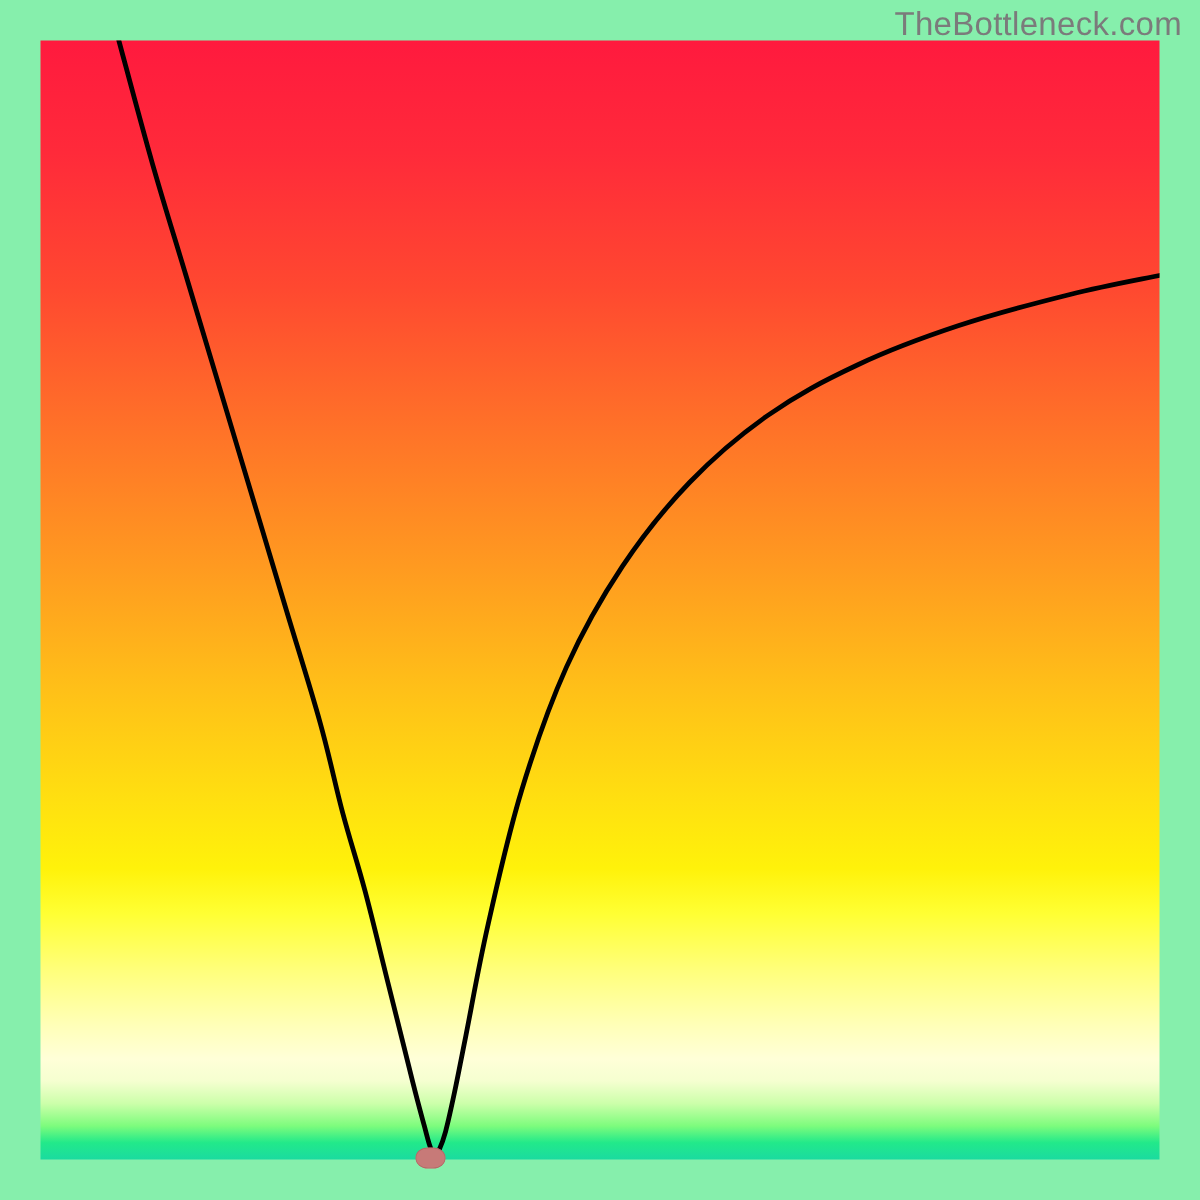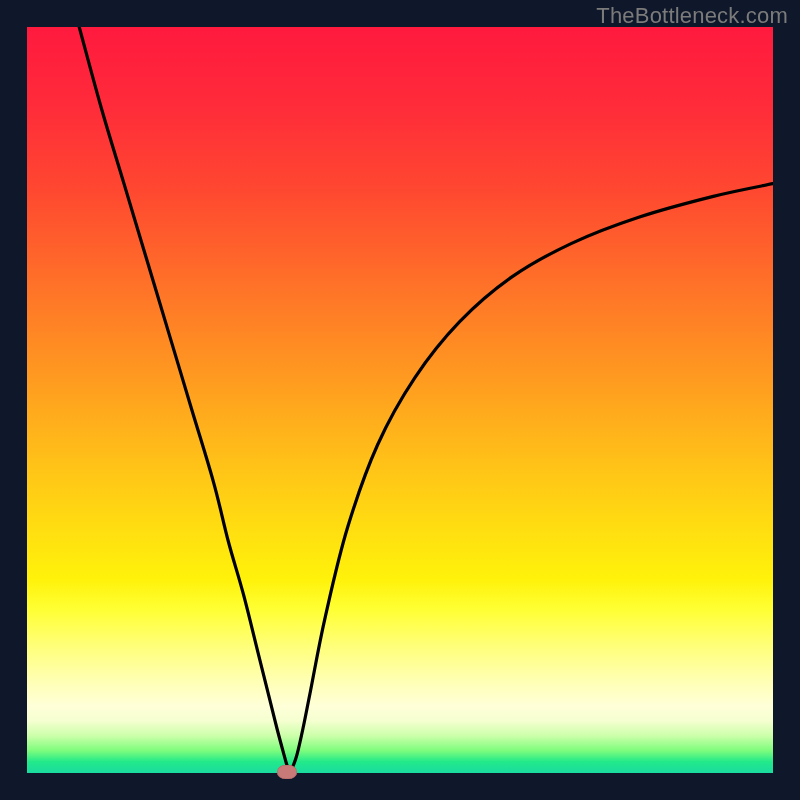--- a/index.html
+++ b/index.html
@@ -8,21 +8,21 @@
     width: 800px;
     height: 800px;
     background: #000;
     overflow: hidden;
     font-family: Arial, Helvetica, sans-serif;
   }
   .outer {
     position: relative;
     width: 800px;
     height: 800px;
-    background: #0f172a;
+    background: #86efac;
   }
   .plot-area {
     position: absolute;
     left: 27px;
     top: 27px;
     width: 746px;
     height: 746px;
     background: linear-gradient(to bottom,
       #ff1a3e 0%,
       #ff2a3a 10%,

